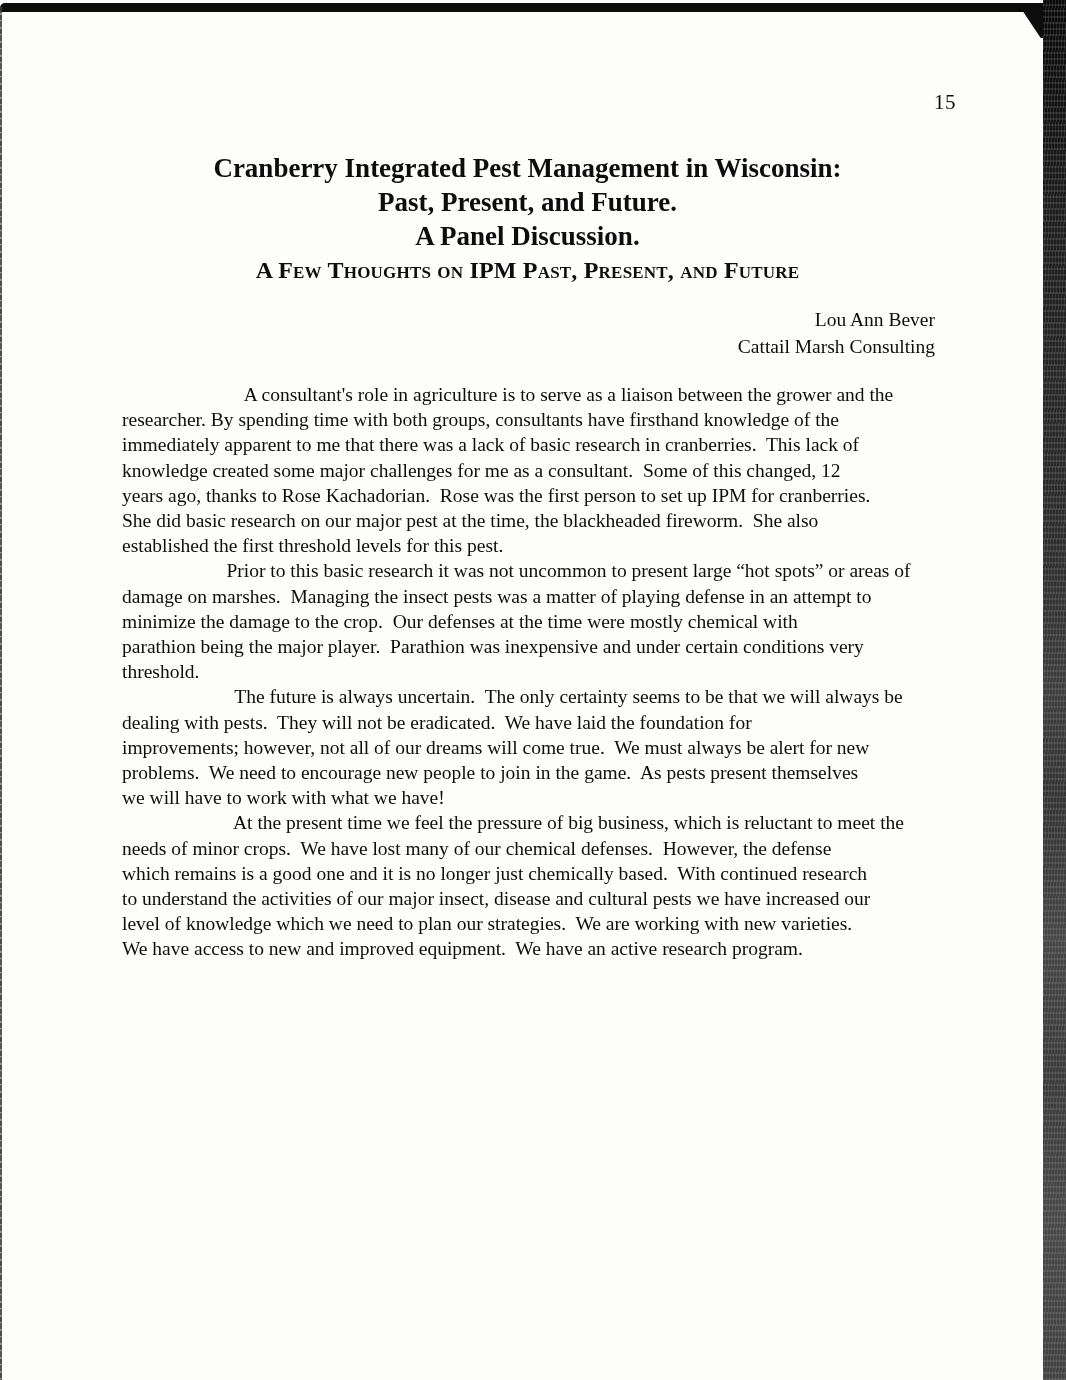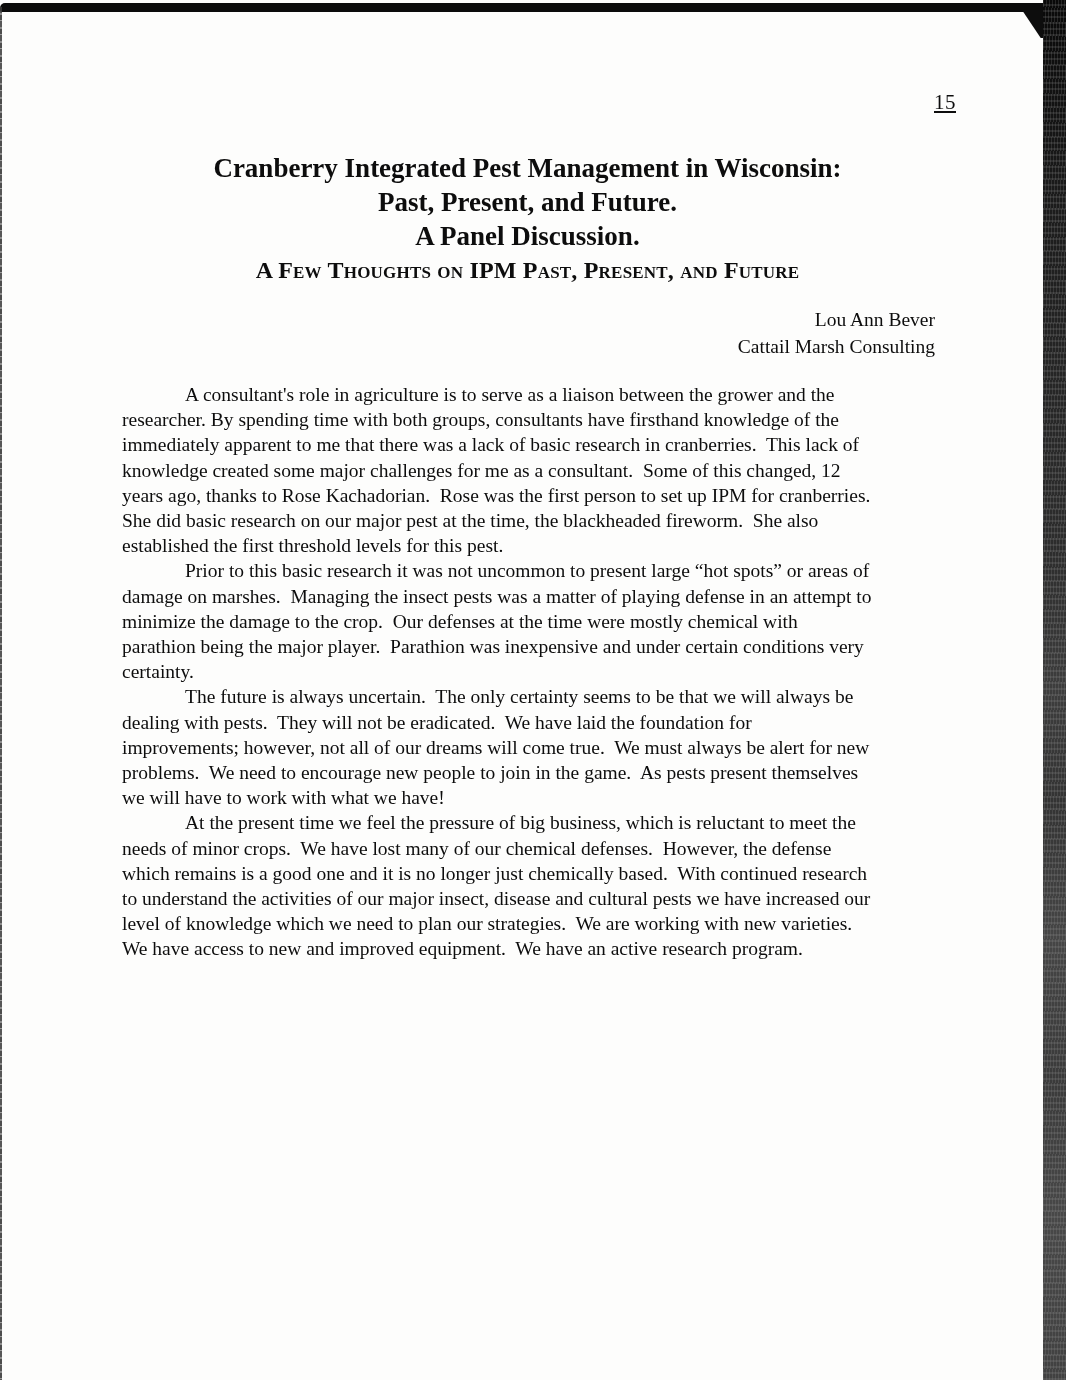--- a/index.html
+++ b/index.html
@@ -43,21 +43,20 @@
     opacity: 0.85;
     background: repeating-linear-gradient(180deg,
       #3a3a3a 0 6px, #7a7a7a 6px 8px, #2e2e2e 8px 13px, #8a8a8a 13px 14px);
   }
   
   .page-number {
     position: absolute;
     top: 90px; left: 934px;
     font-size: 21px;
     letter-spacing: 0.5px;
-    text-decoration: underline;
   }
   .title-block {
     position: absolute;
     top: 151px; left: 120px;
     width: 815px;
     text-align: center;
     font-weight: bold;
     font-size: 27px;
     line-height: 34px;
   }
@@ -81,21 +80,21 @@
   }
   .body-text {
     position: absolute;
     top: 382px; left: 122px;
     width: 830px;
     font-size: 19.5px;
     line-height: 25.2px;
   }
   .para { margin: 0; }
   .para .line { white-space: pre; }
-  .para .line:first-child { padding-left: 63px; }
+  .para .line:first-child { padding-left: 63px; text-align: center; }
   .title-block .line { white-space: pre; }
 </style>
 </head>
 <body>
 
 <div class="scan-page">
 
   <div class="artifact-top-bar"></div>
   <div class="artifact-corner-wedge"></div>
   <div class="artifact-right-band"></div>
@@ -124,21 +123,21 @@
         <div class="line">knowledge created some major challenges for me as a consultant.  Some of this changed, 12</div>
         <div class="line">years ago, thanks to Rose Kachadorian.  Rose was the first person to set up IPM for cranberries.</div>
         <div class="line">She did basic research on our major pest at the time, the blackheaded fireworm.  She also</div>
         <div class="line">established the first threshold levels for this pest.</div>
       </div>
     <div class="para">
         <div class="line">Prior to this basic research it was not uncommon to present large “hot spots” or areas of</div>
         <div class="line">damage on marshes.  Managing the insect pests was a matter of playing defense in an attempt to</div>
         <div class="line">minimize the damage to the crop.  Our defenses at the time were mostly chemical with</div>
         <div class="line">parathion being the major player.  Parathion was inexpensive and under certain conditions very</div>
-        <div class="line">certainty.</div>
+        <div class="line">threshold.</div>
       </div>
     <div class="para">
         <div class="line">The future is always uncertain.  The only certainty seems to be that we will always be</div>
         <div class="line">dealing with pests.  They will not be eradicated.  We have laid the foundation for</div>
         <div class="line">improvements; however, not all of our dreams will come true.  We must always be alert for new</div>
         <div class="line">problems.  We need to encourage new people to join in the game.  As pests present themselves</div>
         <div class="line">we will have to work with what we have!</div>
       </div>
     <div class="para">
         <div class="line">At the present time we feel the pressure of big business, which is reluctant to meet the</div>

